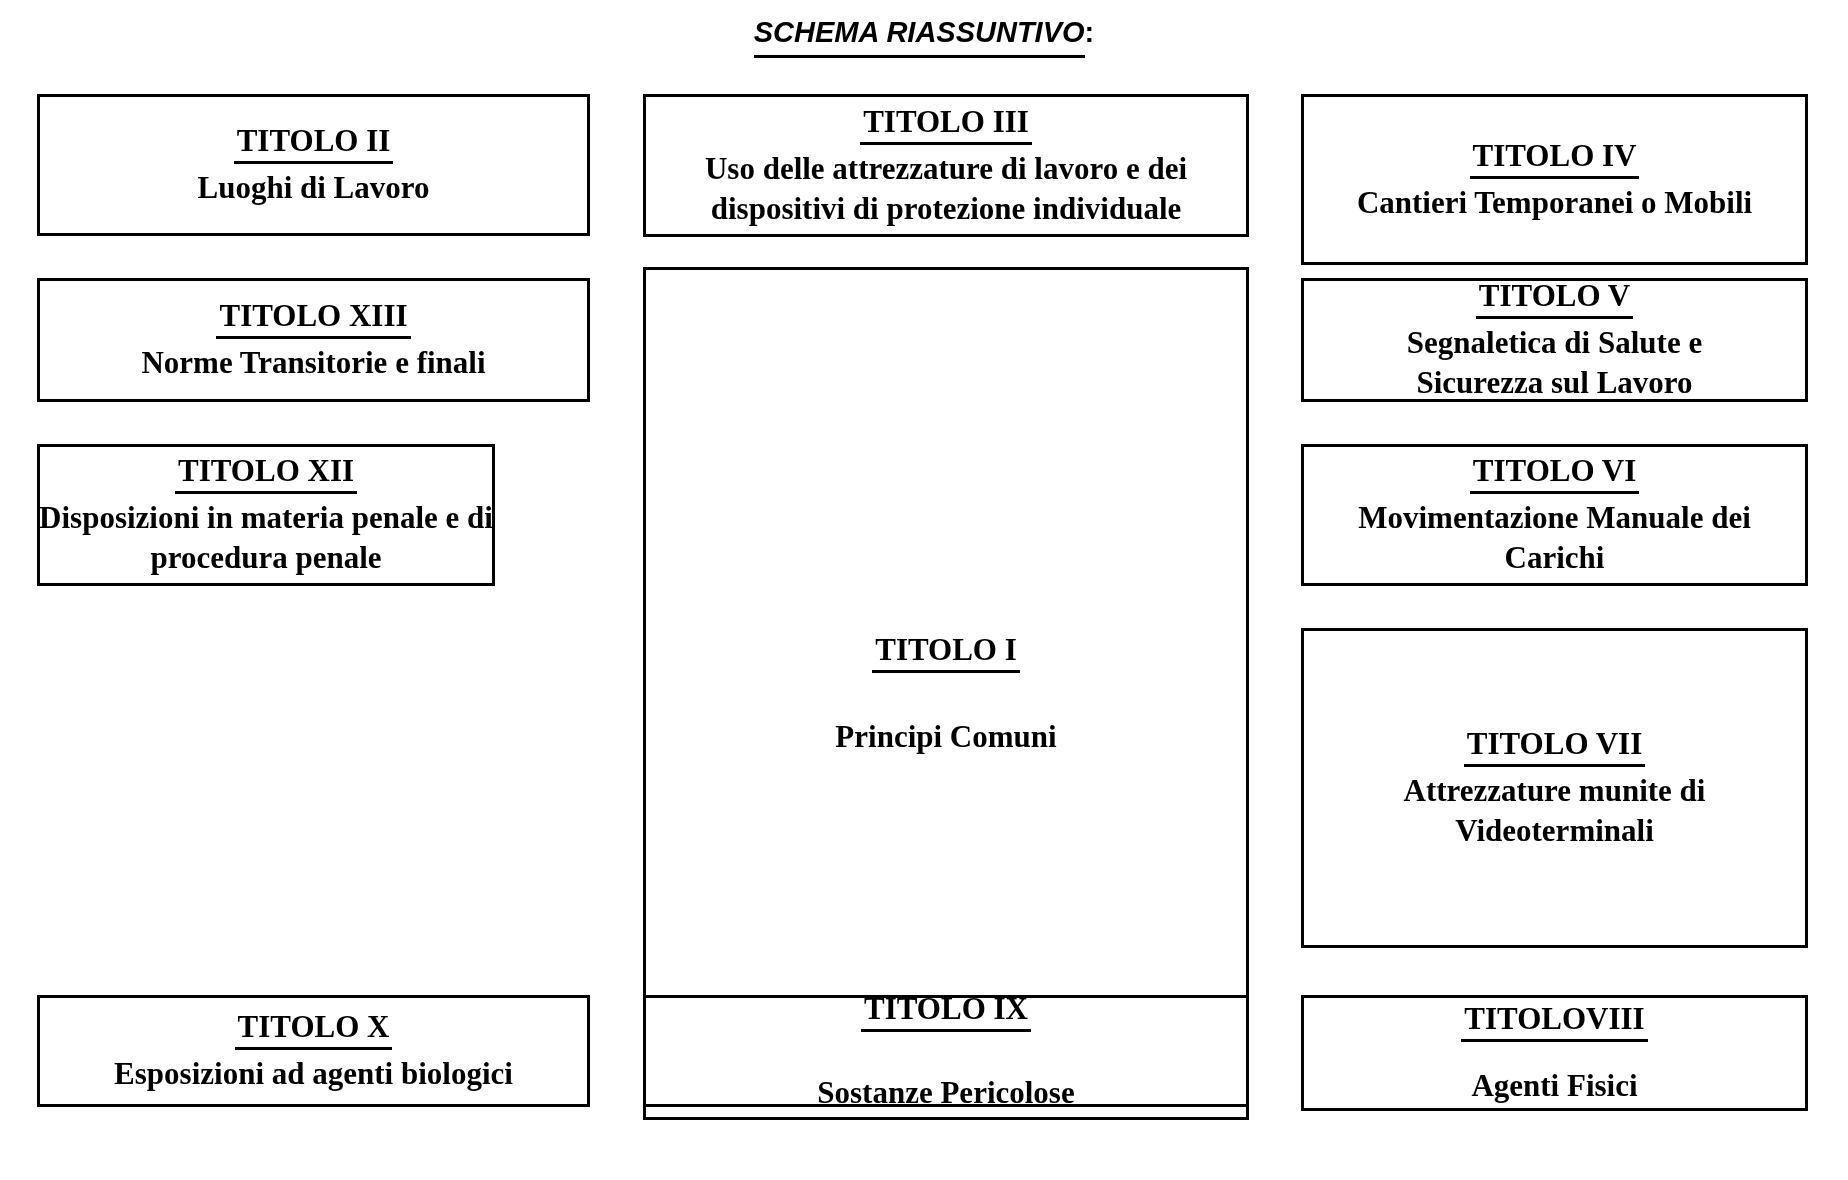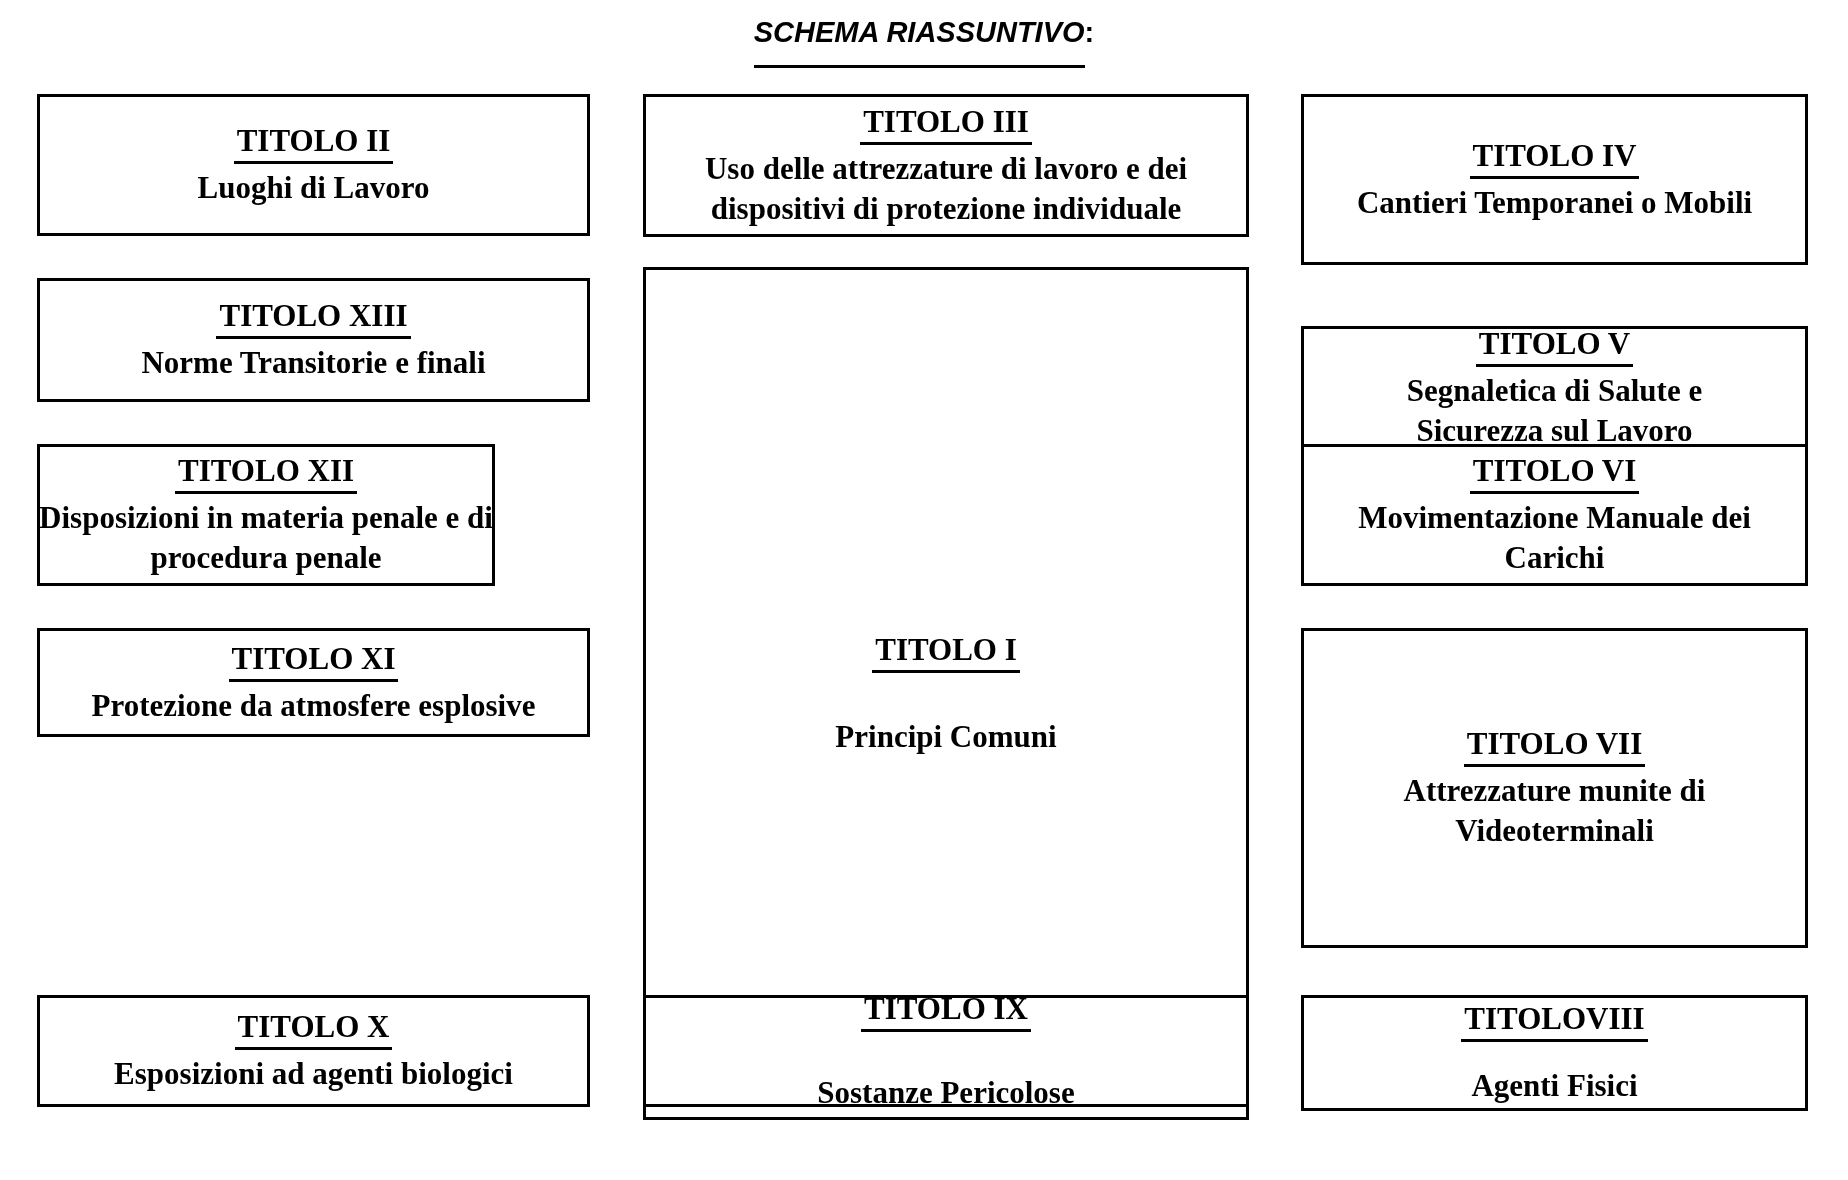--- a/index.html
+++ b/index.html
@@ -24,21 +24,21 @@
     font-family: "Liberation Sans", sans-serif;
     font-weight: bold;
     font-size: 29px;
     line-height: 40px;
     color: #000000;
   }
   .header-main {
     font-style: italic;
     display: inline-block;
     border-bottom: 3px solid #000000;
-    padding-bottom: 13px;
+    padding-bottom: 3px;
   }
   .header-colon {
     font-style: normal;
   }
   .box {
     position: absolute;
     box-sizing: border-box;
     border: 3px solid #000000;
     background: #ffffff;
     display: flex;
@@ -82,24 +82,20 @@
     <span class="box-title">TITOLO XIII</span>
     <span class="box-subtitle">Norme Transitorie e finali</span>
   </div>
 
   <div class="box" style="left:37px; top:444px; width:458px; height:142px;">
     <span class="box-title">TITOLO XII</span>
     <span class="box-subtitle">Disposizioni in materia penale e di
 procedura penale</span>
   </div>
 
-  <div class="box" style="left:37px; top:628px; width:553px; height:109px;">
-    <span class="box-title">TITOLO XI</span>
-    <span class="box-subtitle">Protezione da atmosfere esplosive</span>
-  </div>
 
 
   <div class="box" style="left:37px; top:995px; width:553px; height:112px;">
     <span class="box-title">TITOLO X</span>
     <span class="box-subtitle">Esposizioni ad agenti biologici</span>
   </div>
 
   <div class="box" style="left:643px; top:94px; width:606px; height:143px;">
     <span class="box-title">TITOLO III</span>
     <span class="box-subtitle">Uso delle attrezzature di lavoro e dei
@@ -114,21 +110,21 @@
   <div class="box" style="left:643px; top:995px; width:606px; height:112px;gap:37px;">
     <span class="box-title">TITOLO IX</span>
     <span class="box-subtitle">Sostanze Pericolose</span>
   </div>
 
   <div class="box" style="left:1301px; top:94px; width:507px; height:171px;">
     <span class="box-title">TITOLO IV</span>
     <span class="box-subtitle">Cantieri Temporanei o Mobili</span>
   </div>
 
-  <div class="box" style="left:1301px; top:278px; width:507px; height:124px;margin-top:48px;">
+  <div class="box" style="left:1301px; top:278px; width:507px; height:124px;">
     <span class="box-title">TITOLO V</span>
     <span class="box-subtitle">Segnaletica di Salute e
 Sicurezza sul Lavoro</span>
   </div>
 
   <div class="box" style="left:1301px; top:444px; width:507px; height:142px;">
     <span class="box-title">TITOLO VI</span>
     <span class="box-subtitle">Movimentazione Manuale dei
 Carichi</span>
   </div>

